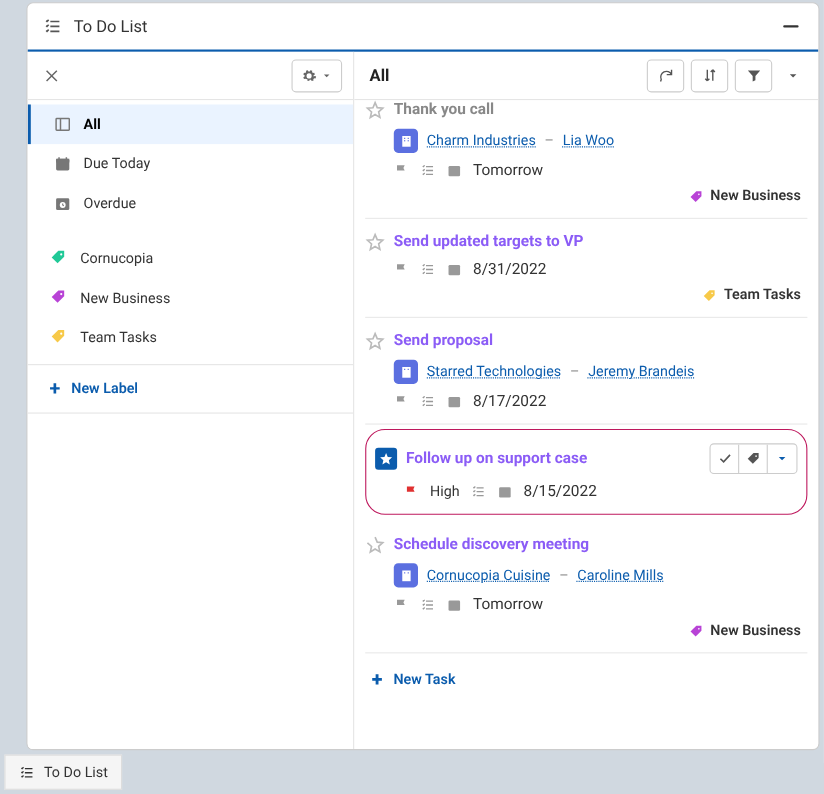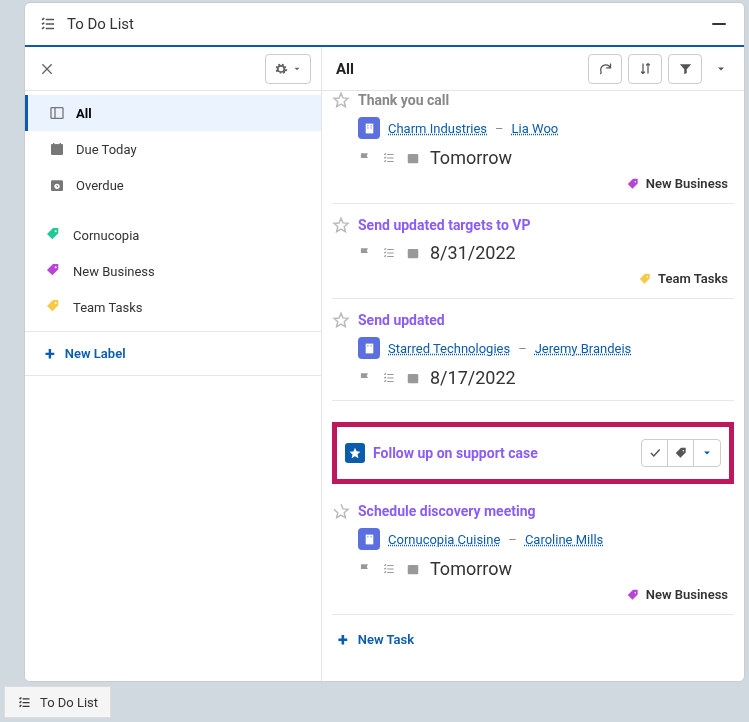--- a/index.html
+++ b/index.html
@@ -42,41 +42,41 @@
 .main { flex: 1; display: flex; flex-direction: column; overflow: hidden; }
 
 .main-header { height: 44px; display: flex; align-items: center; padding: 0 10px; border-bottom: 1px solid #e5e5e5; gap: 6px; }
 .main-header .mh-title { font-size: 15px; font-weight: 700; color: #222; flex: 1; padding-left: 4px; }
 .icon-btn { width: 34px; height: 30px; border: 1px solid #ccc; border-radius: 4px; display: flex; align-items: center; justify-content: center; cursor: pointer; color: #555; background: #fff; }
 .icon-btn.no-border { border: none; width: 26px; }
 
 .task-scroll { flex: 1; overflow-y: auto; padding: 0 10px 8px 10px; }
 
 .task-card { border-bottom: 1px solid #e8e8e8; padding: 12px 6px 12px 0; position: relative; }
-.task-card.selected { border: 5px solid #be185d; border-radius: 0; padding: 12px 8px; margin-top: 21px; margin-bottom: 6px; }
+.task-card.selected { border: 1px solid #be185d; border-radius: 18px; padding: 12px 8px; margin-top: 4px; margin-bottom: 6px; }
 .task-card.partial { padding-top: 0; }
 
 .task-title-row { display: flex; align-items: center; gap: 8px; font-weight: bold; }
 .star { width: 18px; height: 18px; color: #bbb; cursor: pointer; flex-shrink: 0; }
 .star.filled { color: #fff; background: #0b5cad; border-radius: 3px; width: 20px; height: 20px; display: flex; align-items: center; justify-content: center; }
 .task-title { color: #8b5cf6; font-size: 14px; flex: 1; }
 .task-title.cut { color: #888; }
 
 .task-row { display: flex; align-items: center; gap: 8px; margin-top: 8px; padding-left: 26px; }
 .bldg-icon { width: 22px; height: 22px; background: #5b6fe0; border-radius: 4px; display: flex; align-items: center; justify-content: center; flex-shrink: 0; }
 .link { color: #0b5cad; text-decoration: underline dotted; cursor: pointer; }
 .dash-sep { color: #888; }
 
 .meta-row { display: flex; align-items: center; gap: 10px; margin-top: 8px; padding-left: 26px; color: #777; }
 .meta-row .flag { width: 14px; height: 14px; color: #999; }
 .meta-row .flag.red { color: #e03131; }
 .meta-row .list-ic { width: 14px; height: 14px; color: #999; }
 .meta-row .cal-ic { width: 14px; height: 14px; color: #999; }
 .meta-row .prio { color: #333; }
-.meta-row .date { color: #333; font-size: 18px; }
+.meta-row .date { color: #333; font-size: 14px; }
 
 .badge-row { display: flex; justify-content: flex-end; margin-top: 8px; }
 .badge { display: flex; align-items: center; gap: 6px; font-weight: 600; color: #333; }
 .badge .tag-ic { width: 14px; height: 14px; }
 
 .sel-actions { display: flex; gap: 0; border: 1px solid #ccc; border-radius: 4px; overflow: hidden; }
 .sel-actions .sa { width: 26px; height: 26px; display: flex; align-items: center; justify-content: center; cursor: pointer; color: #555; border-right: 1px solid #ccc; }
 .sel-actions .sa:last-child { border-right: none; }
 
 .new-task { display: flex; align-items: center; gap: 10px; color: #0b5cad; font-weight: 600; cursor: pointer; padding: 14px 6px 6px 6px; }
@@ -299,21 +299,21 @@
           </div>
         </div>
 
         <div class="task-card">
           <div class="task-title-row">
             <span class="star">
                 <svg viewBox="0 0 24 24" width="18" height="18" fill="none" stroke="currentColor" stroke-width="2">
                   <path d="M12 3l2.6 6.2 6.7.6-5 4.5 1.5 6.6L12 17.5 6.2 21l1.5-6.6-5-4.5 6.7-.6z"></path>
                 </svg>
               </span>
-            <span class="task-title">Send updated</span>
+            <span class="task-title">Send proposal</span>
           </div>
           <div class="task-row">
             <span class="bldg-icon">
                 <svg viewBox="0 0 24 24" width="13" height="13" fill="#fff">
                   <rect x="5" y="3" width="14" height="18"></rect>
                   <rect x="8" y="6" width="2" height="2" fill="#5b6fe0"></rect>
                   <rect x="14" y="6" width="2" height="2" fill="#5b6fe0"></rect>
                 </svg>
               </span>
             <span class="link">Starred Technologies</span>
@@ -354,20 +354,33 @@
                     <circle cx="16" cy="8" r="1.3" fill="#fff"></circle>
                   </svg>
                 </div>
               <div class="sa">
                   <svg viewBox="0 0 24 24" width="12" height="12" fill="#0b5cad">
                     <path d="M6 9l6 6 6-6z"></path>
                   </svg>
                 </div>
             </div>
           </div>
+          <div class="meta-row">
+            <svg class="flag red" viewBox="0 0 24 24" width="14" height="14" fill="currentColor">
+                <path d="M5 3v18M5 4h12l-2 4 2 4H5"></path>
+              </svg>
+            <span class="prio">High</span>
+            <svg class="list-ic" viewBox="0 0 24 24" width="14" height="14" fill="none" stroke="currentColor" stroke-width="2">
+                <path d="M9 6h11M9 12h11M9 18h11M4 5l1 1 2-2M4 11l1 1 2-2M4 17l1 1 2-2"></path>
+              </svg>
+            <svg class="cal-ic" viewBox="0 0 24 24" width="14" height="14" fill="currentColor">
+                <rect x="3" y="5" width="18" height="16" rx="2"></rect>
+              </svg>
+            <span class="date">8/15/2022</span>
+          </div>
         </div>
 
         <div class="task-card">
           <div class="task-title-row">
             <span class="star">
                 <svg viewBox="0 0 24 24" width="18" height="18" fill="none" stroke="currentColor" stroke-width="2">
                   <path d="M12 3l2.6 6.2 6.7.6-5 4.5 1.5 6.6L12 17.5 6.2 21l1.5-6.6-5-4.5 6.7-．6z"></path>
                 </svg>
               </span>
             <span class="task-title">Schedule discovery meeting</span>

